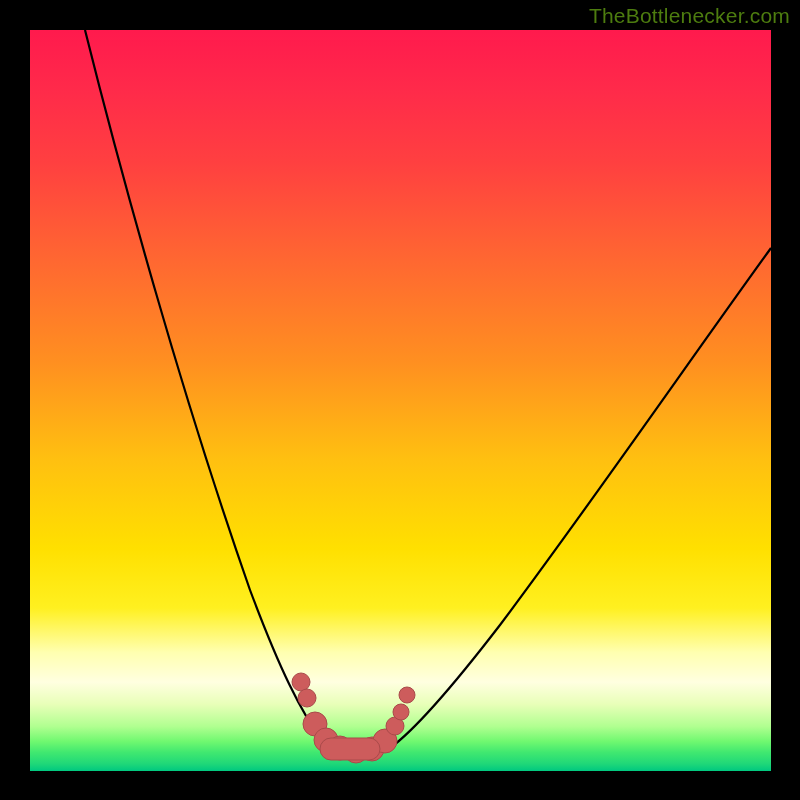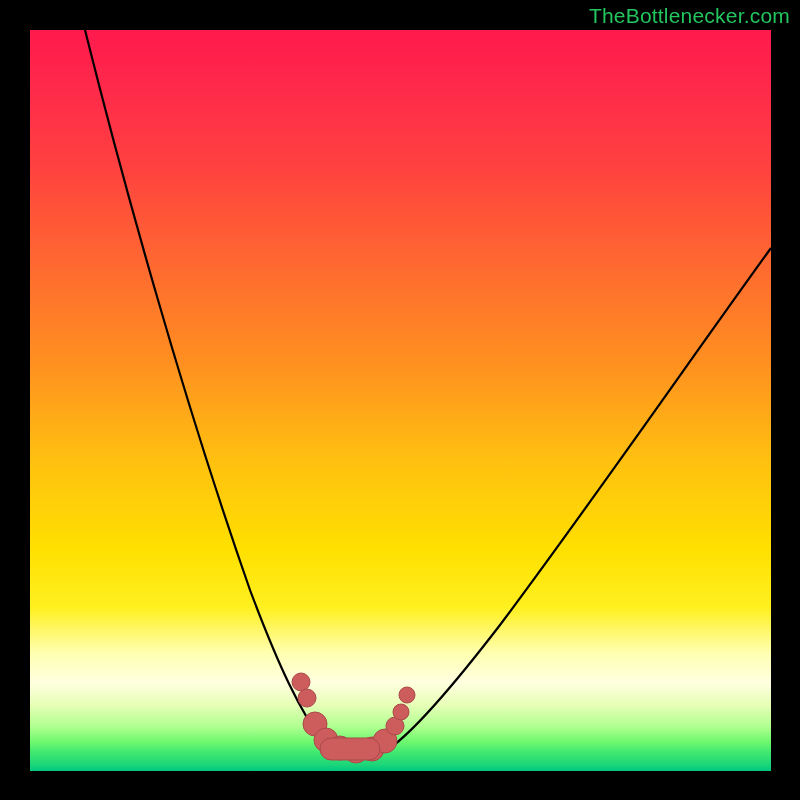--- a/index.html
+++ b/index.html
@@ -42,21 +42,21 @@
     );
   }
   svg.curves {
     position: absolute;
     inset: 0;
   }
   .watermark {
     position: absolute;
     top: 4px;
     right: 10px;
-    color: #22c55e;
+    color: #4d7c0f;
     font-size: 21px;
     letter-spacing: 0.2px;
     font-weight: 500;
   }
 </style>
 </head>
 <body>
 
 <div class="watermark">TheBottlenecker.com</div>
 

